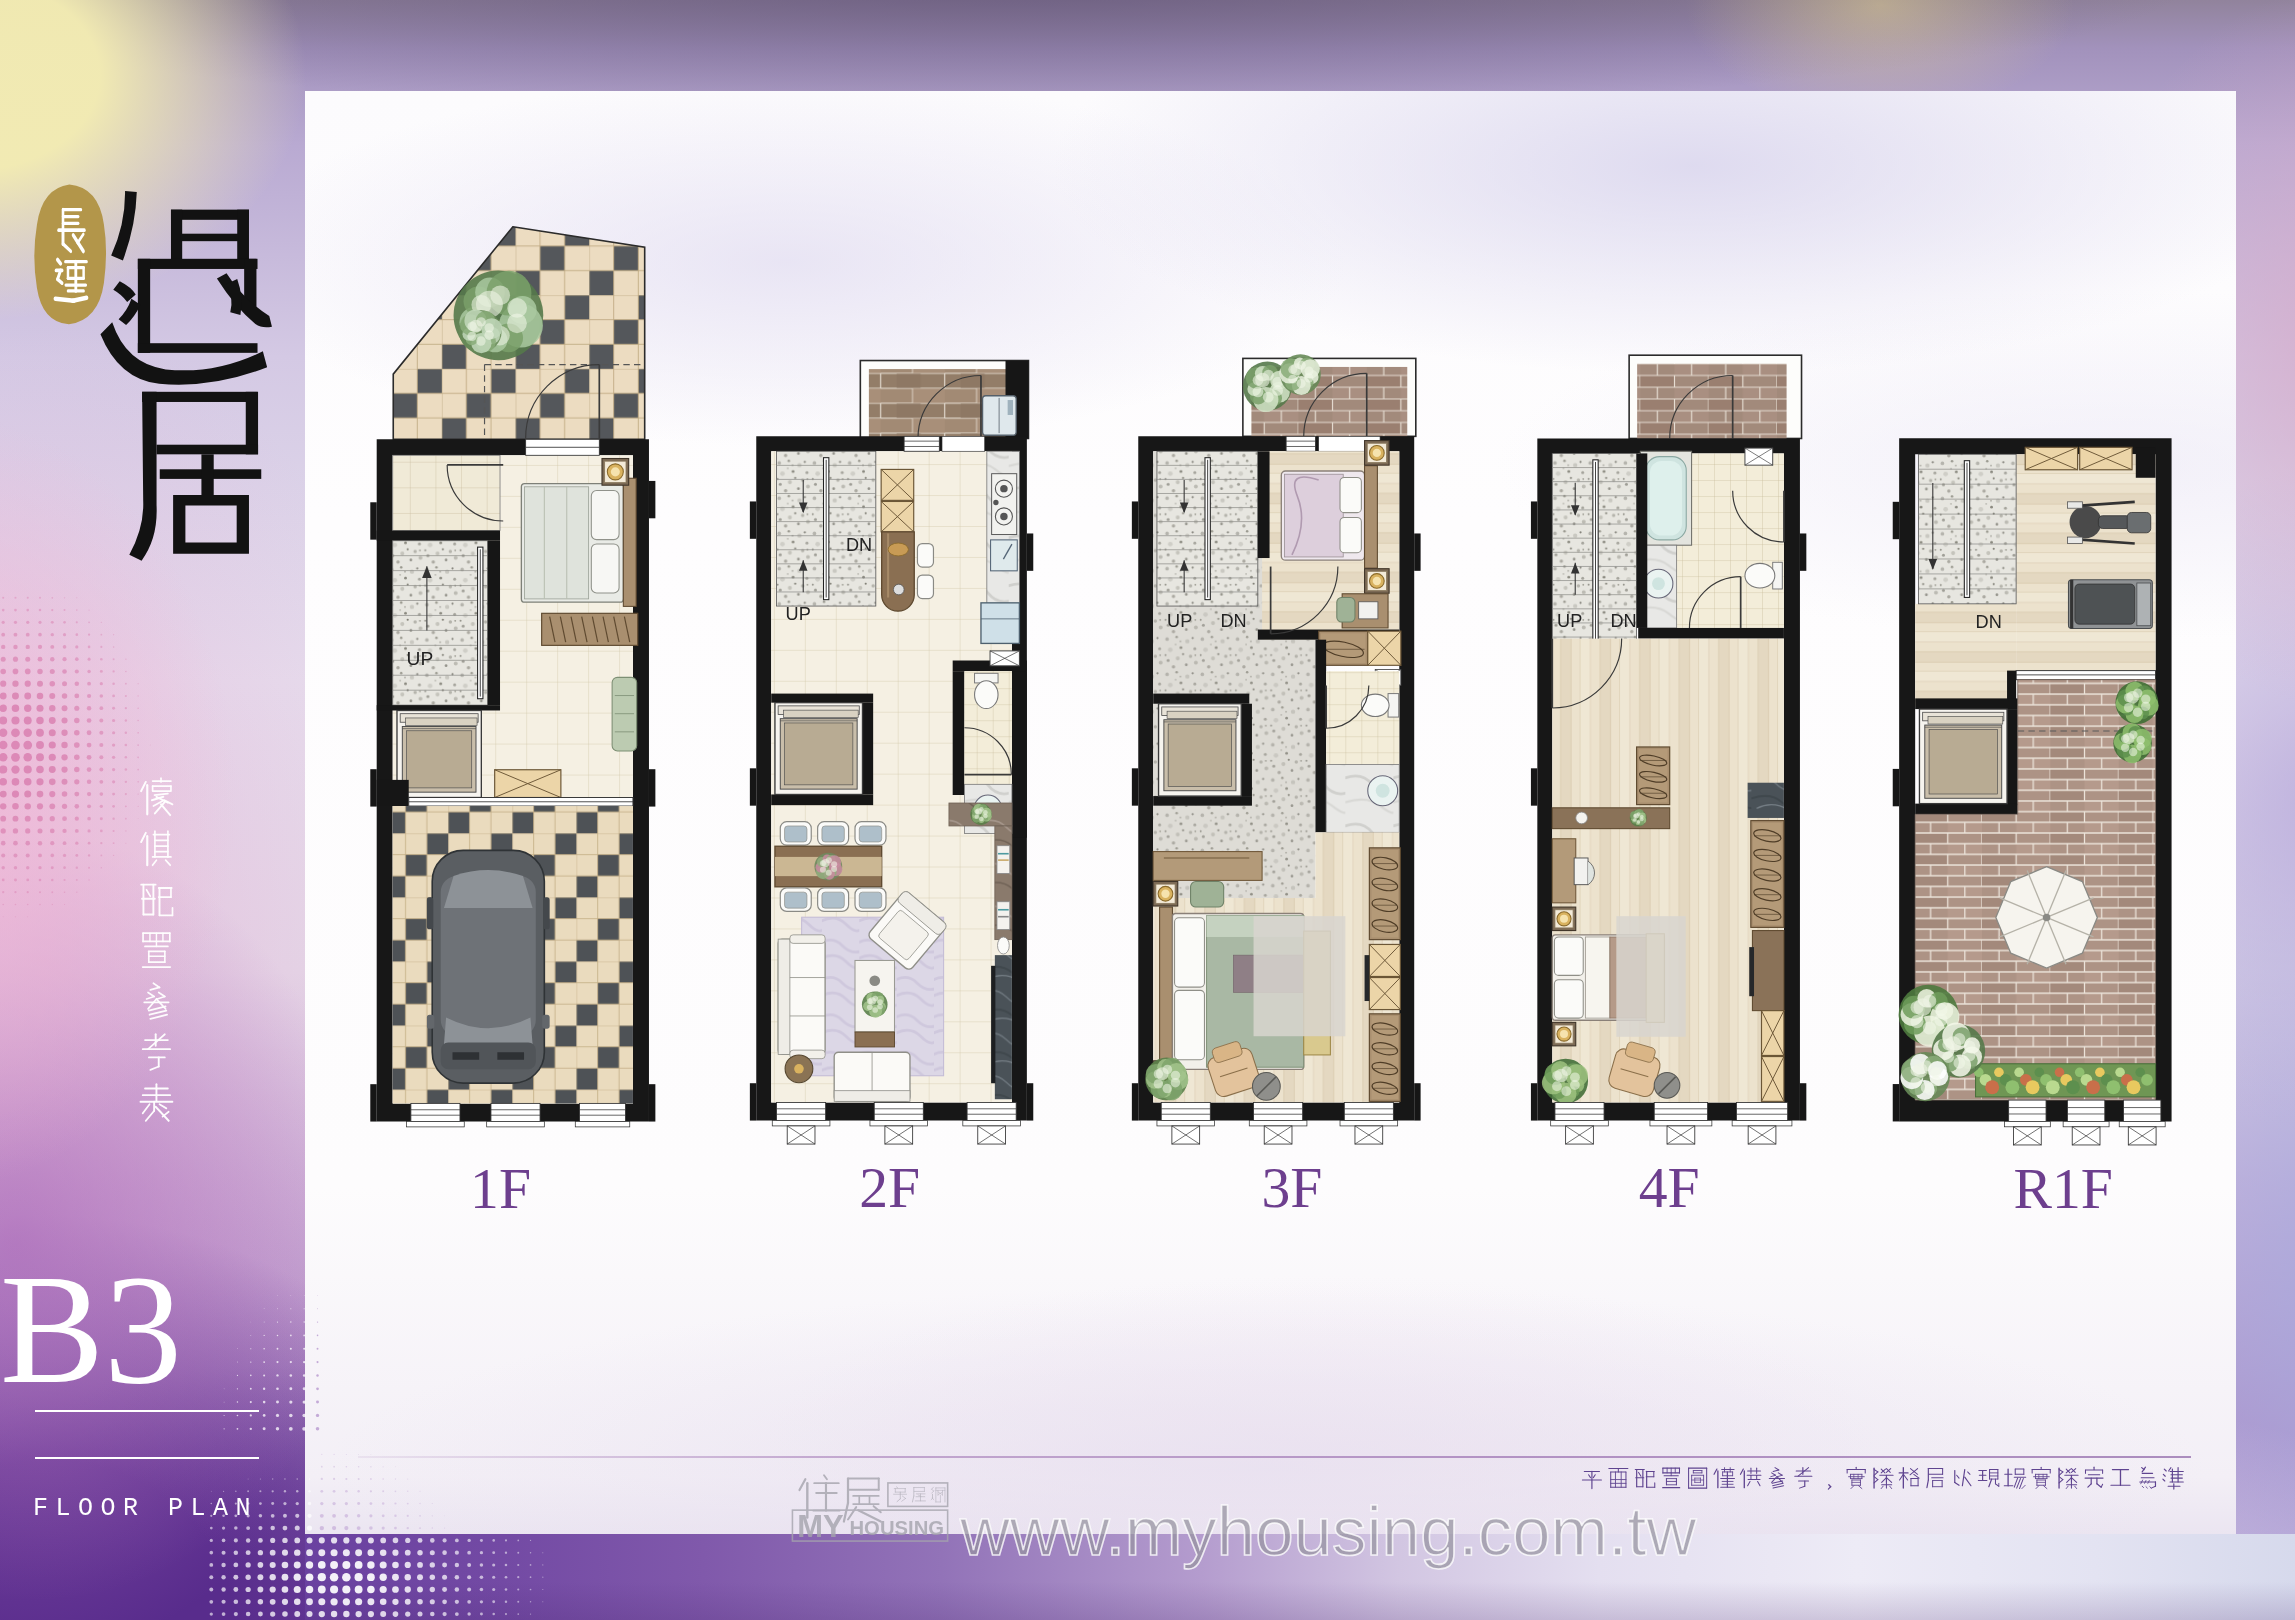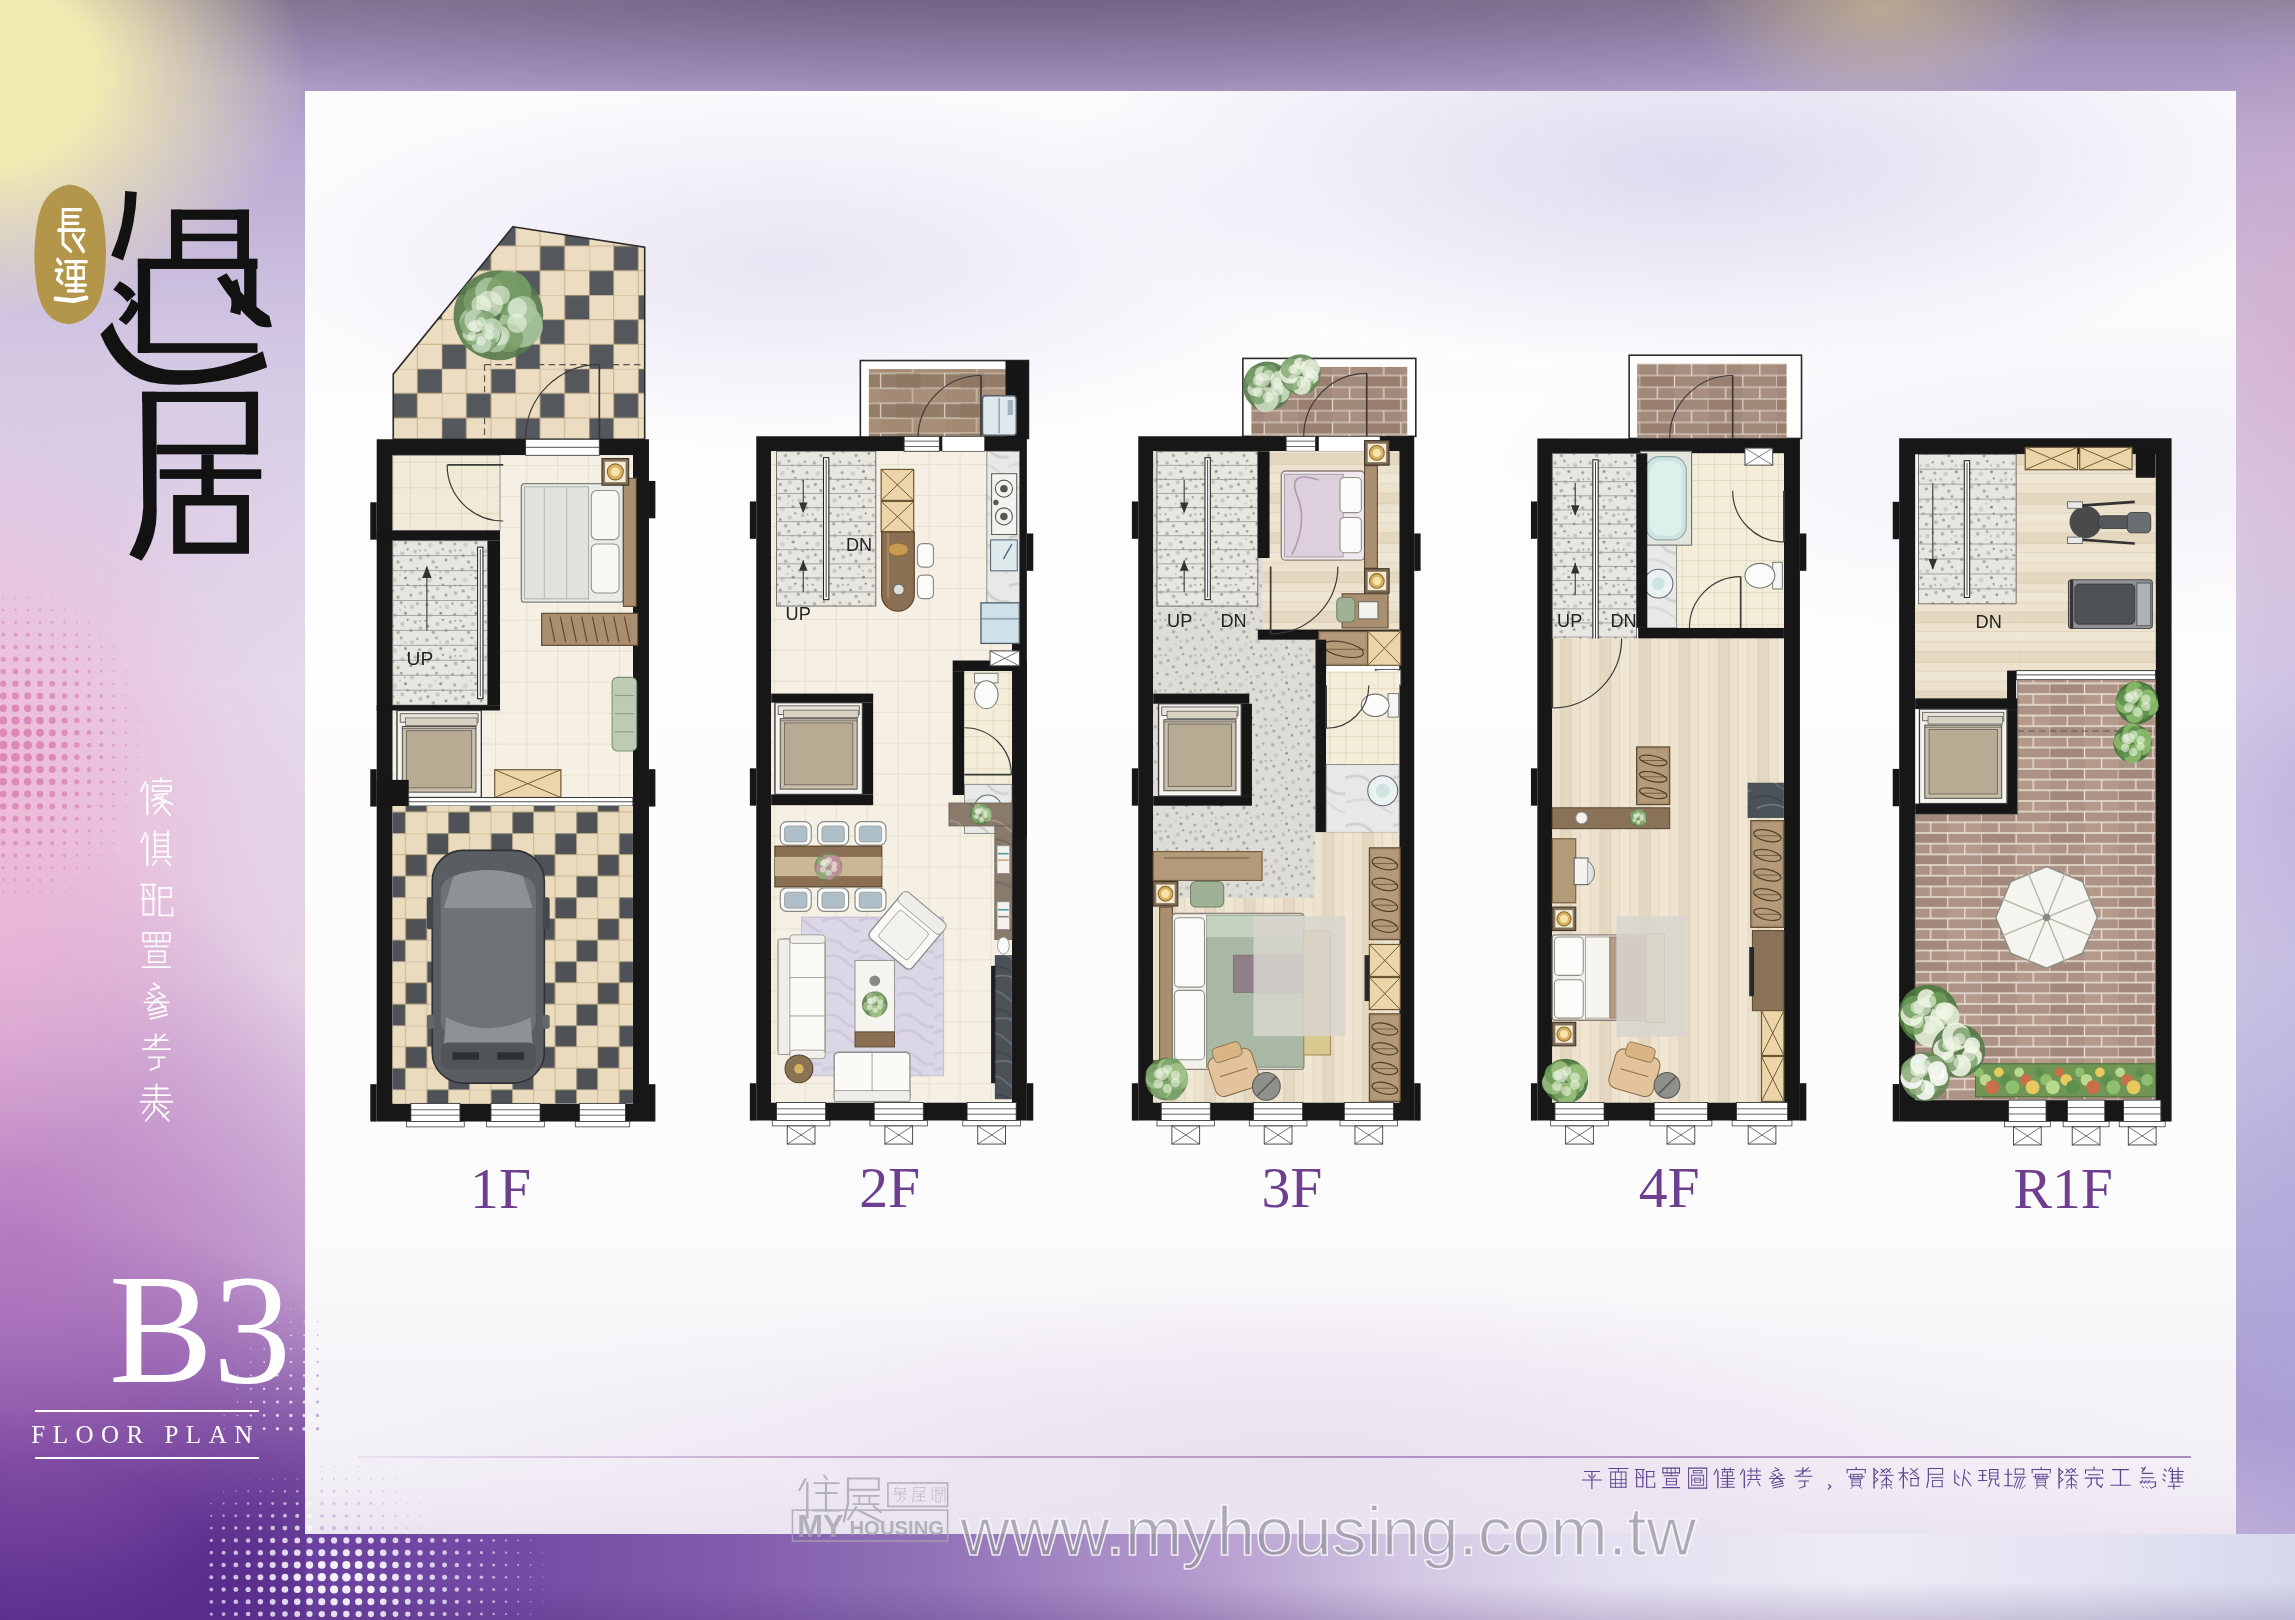--- a/index.html
+++ b/index.html
@@ -969,25 +969,25 @@
         <line x1="32.0" y1="52.0" x2="14.0" y2="74.0" stroke="#ffffff" stroke-width="4.34" stroke-linecap="round" opacity="0.97"></line>
         <line x1="44.0" y1="46.0" x2="44.0" y2="68.0" stroke="#ffffff" stroke-width="4.96" stroke-linecap="round" opacity="0.97"></line>
         <line x1="44.0" y1="68.0" x2="22.0" y2="92.0" stroke="#ffffff" stroke-width="4.34" stroke-linecap="round" opacity="0.97"></line>
         <line x1="48.0" y1="58.0" x2="82.0" y2="92.0" stroke="#ffffff" stroke-width="4.96" stroke-linecap="round" opacity="0.97"></line>
         <line x1="58.0" y1="52.0" x2="76.0" y2="62.0" stroke="#ffffff" stroke-width="4.34" stroke-linecap="round" opacity="0.97"></line>
         <line x1="82.0" y1="70.0" x2="66.0" y2="82.0" stroke="#ffffff" stroke-width="4.34" stroke-linecap="round" opacity="0.97"></line>
       </g>
     </g>
   </svg>
 
-<div class="abs" style="left:0;top:1252px;width:291px;text-align:right;font-family:'Liberation Serif',serif;font-size:156px;color:#fff;line-height:1">B3</div>
+<div class="abs" style="left:0;top:1252px;width:291px;text-align:left;font-family:'Liberation Serif',serif;font-size:156px;color:#fff;line-height:1">B3</div>
 
 <div class="abs" style="left:35px;top:1410px;width:224px;height:2.1px;background:#fff"></div>
 
-<div class="abs" style="left:0;top:1421px;width:291px;text-align:center;font-size:25px;letter-spacing:7.5px;color:#fff;font-family:Liberation Serif, serif">FLOOR PLAN</div>
+<div class="abs" style="left:0;top:1494px;width:291px;text-align:center;font-size:25px;letter-spacing:7.5px;color:#fff;font-family:Liberation Mono, monospace">FLOOR PLAN</div>
 
 <div class="abs" style="left:35px;top:1457px;width:224px;height:2.1px;background:#fff"></div>
 
 <svg style="position:absolute;left:367px;top:214px" width="297" height="1025" viewBox="688 400 556 1920">
     <g>
       <path d="M961 424L1208 462V822H737V700Z" fill="url(#chkL)" stroke="#2b2b2b" stroke-width="3"></path>
     </g>
     <g>
       <line x1="908.0" y1="682.0" x2="1206.0" y2="682.0" stroke="#555" stroke-width="2.2" stroke-dasharray="12 8"></line>
       <line x1="908.0" y1="682.0" x2="908.0" y2="820.0" stroke="#555" stroke-width="2.2" stroke-dasharray="12 8"></line>

